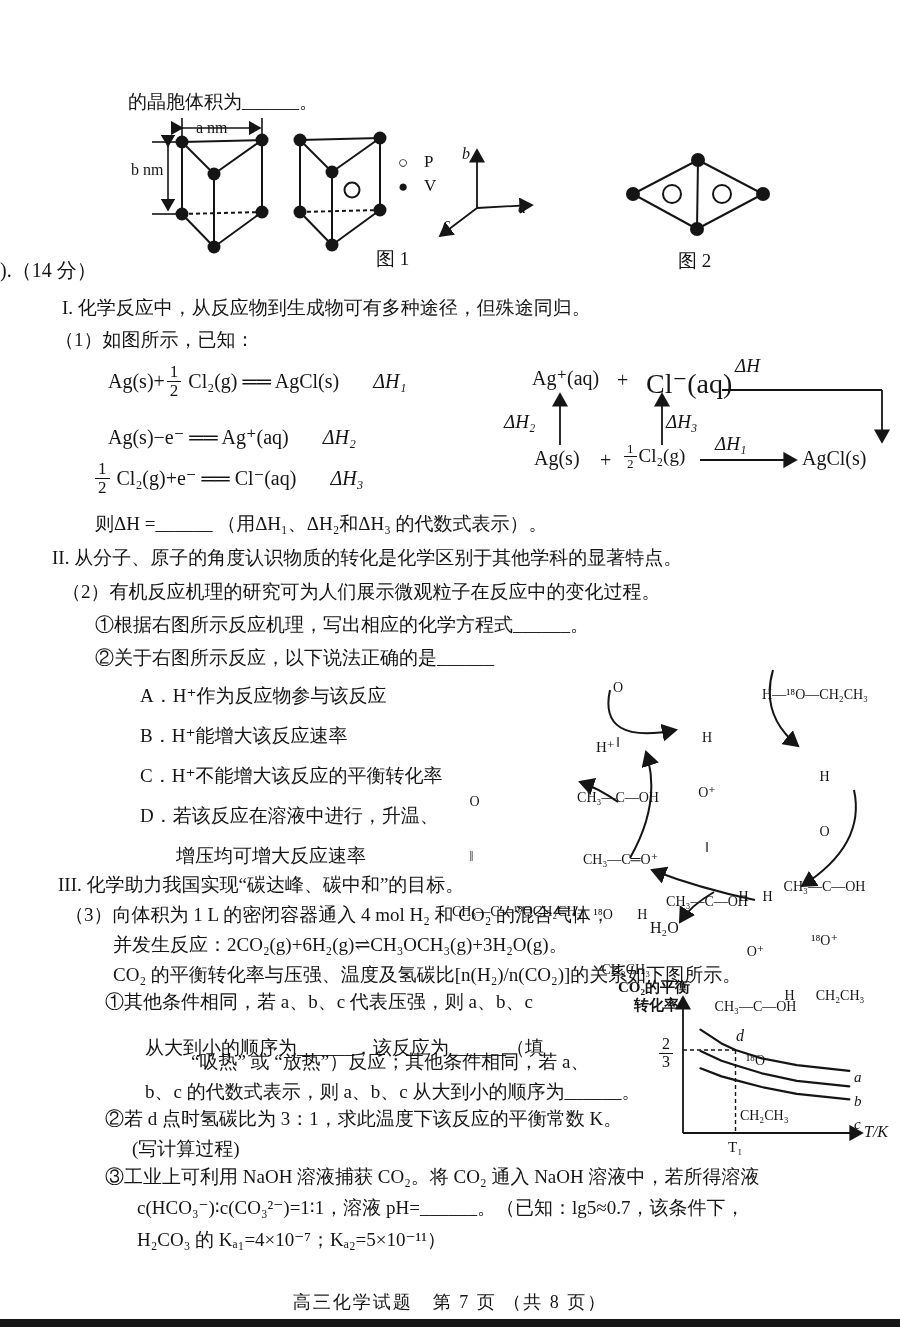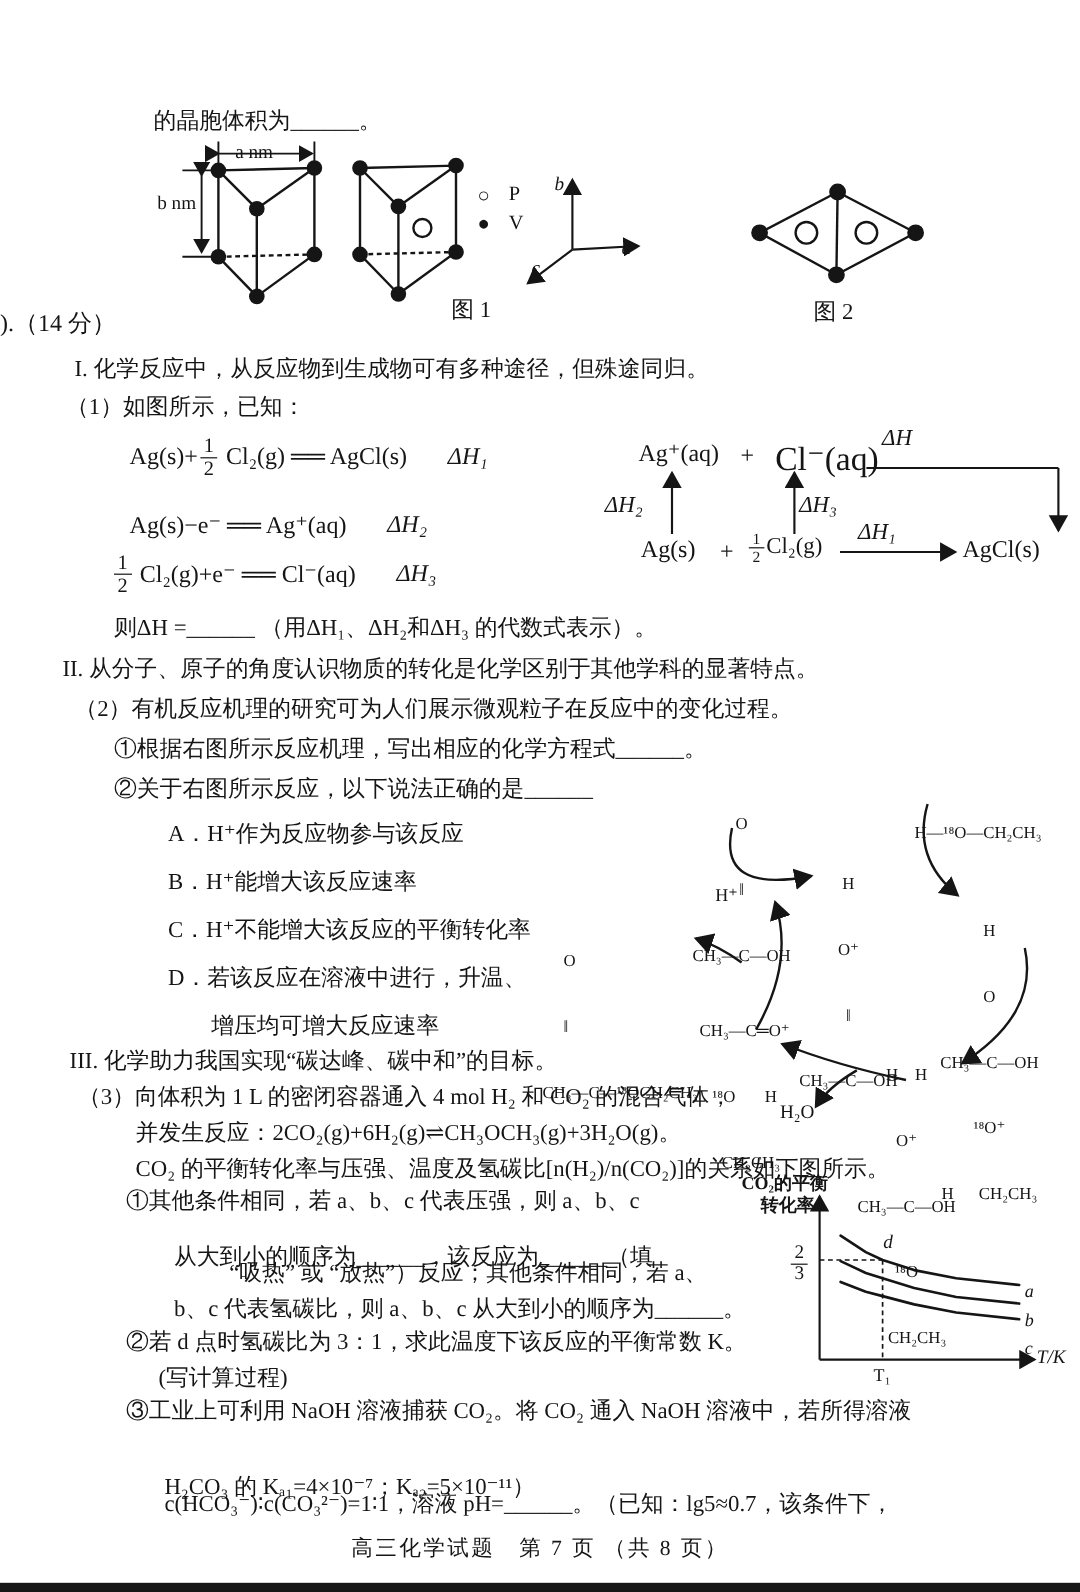--- a/index.html
+++ b/index.html
@@ -11,21 +11,21 @@
   .sv{position:absolute;}
   .eqrow{position:absolute;display:flex;align-items:center;white-space:pre;font-size:20px;}
   .frac{display:inline-flex;flex-direction:column;align-items:center;line-height:1.05;
         font-size:17px;margin:0 2px;}
   .frac .num{border-bottom:1.4px solid #151515;padding:0 3px;}
   .frac.sm{font-size:13px;}
   .dh{margin-left:34px;font-style:italic;}
   .sp{position:absolute;text-align:center;font-size:14px;line-height:1.3;white-space:pre;}
   .sp.left{text-align:left;}
   .cap{font-size:19px;}
-  .foot{position:absolute;left:0;width:900px;text-align:center;font-size:18px;letter-spacing:2px;}
+  .foot{position:absolute;left:0;width:900px;text-align:center;font-size:18px;letter-spacing:2px;margin-top:12px;}
   .botbar{position:absolute;left:0;bottom:0;width:900px;height:8px;background:#161616;}
 </style>
 </head>
 <body>
 
 <div class="page">
 
   <div class="t" style="left:128px;top:90px;">的晶胞体积为______。</div>
 
   <svg class="sv" style="left:128px;top:108px;" width="440" height="150">
@@ -247,25 +247,25 @@
   <div class="t" style="left:596px;top:738px;font-size:15px;">H⁺</div>
   <div class="t" style="left:650px;top:918px;font-size:16px;">H₂O</div>
 
   <div class="t" style="left:58px;top:873px;">III. 化学助力我国实现“碳达峰、碳中和”的目标。</div>
   <div class="t" style="left:65px;top:903px;">（3）向体积为 1 L 的密闭容器通入 4 mol H₂ 和 CO₂ 的混合气体，</div>
   <div class="t" style="left:113px;top:933px;">并发生反应：2CO₂(g)+6H₂(g)⇌CH₃OCH₃(g)+3H₂O(g)。</div>
   <div class="t" style="left:113px;top:963px;">CO₂ 的平衡转化率与压强、温度及氢碳比[n(H₂)/n(CO₂)]的关系如下图所示。</div>
   <div class="t" style="left:105px;top:990px;">①其他条件相同，若 a、b、c 代表压强，则 a、b、c</div>
   <div class="t" style="left:145px;top:1020px;margin-top:16px;">从大到小的顺序为______，该反应为______（填</div>
   <div class="t" style="left:150px;top:1050px;margin-left:41px;">“吸热” 或 “放热”）反应；其他条件相同，若 a、</div>
-  <div class="t" style="left:145px;top:1080px;">b、c 代表氢碳比，则 a、b、c 从大到小的顺序为______。</div>
+  <div class="t" style="left:145px;top:1080px;">b、c 的代数式表示，则 a、b、c 从大到小的顺序为______。</div>
   <div class="t" style="left:105px;top:1107px;">②若 d 点时氢碳比为 3：1，求此温度下该反应的平衡常数 K。</div>
   <div class="t" style="left:132px;top:1137px;">(写计算过程)</div>
   <div class="t" style="left:105px;top:1165px;">③工业上可利用 NaOH 溶液捕获 CO₂。将 CO₂ 通入 NaOH 溶液中，若所得溶液</div>
-  <div class="t" style="left:137px;top:1242px;">c(HCO₃⁻)∶c(CO₃²⁻)=1∶1，溶液 pH=______。（已知：lg5≈0.7，该条件下，</div>
+  <div class="t" style="left:137px;top:1196px;">c(HCO₃⁻)∶c(CO₃²⁻)=1∶1，溶液 pH=______。（已知：lg5≈0.7，该条件下，</div>
   <div class="t" style="left:137px;top:1228px;">H₂CO₃ 的 Kₐ₁=4×10⁻⁷；Kₐ₂=5×10⁻¹¹）</div>
 
   <svg class="sv" id="chart-plot" style="left:610px;top:975px;" width="290" height="180">
     <defs>
       <marker id="ah4" markerWidth="9" markerHeight="9" refX="7" refY="4.5" orient="auto">
         <path d="M0,0 L8,4.5 L0,9 z" fill="#151515"></path>
       </marker>
     </defs>
     <g stroke="#151515" stroke-width="1.8" fill="none">
       <line x1="73" y1="158" x2="73" y2="22" marker-end="url(#ah4)"></line>

